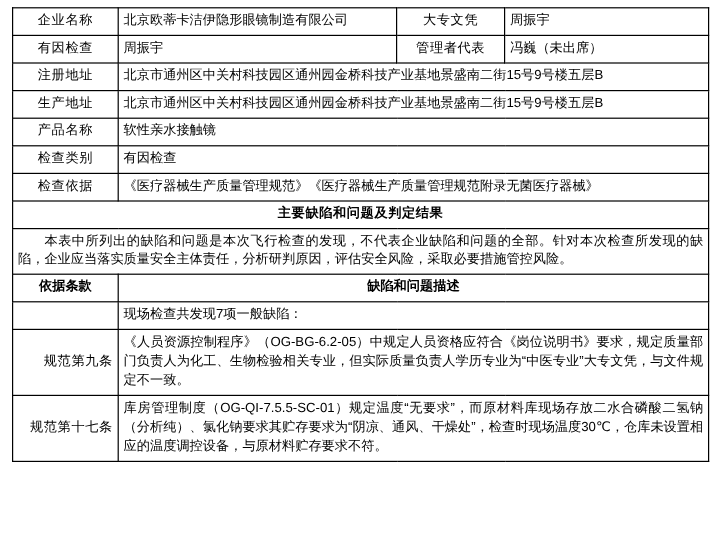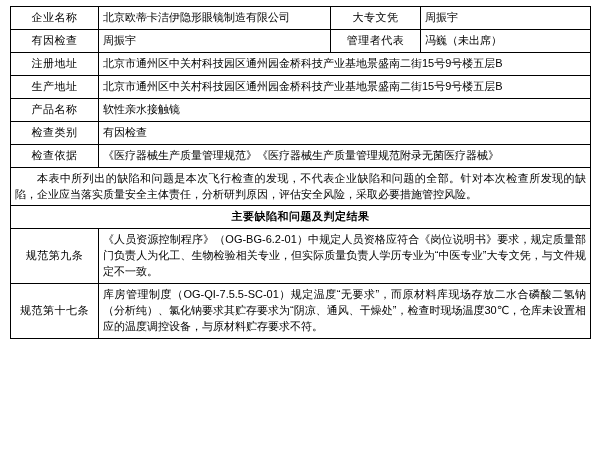--- a/index.html
+++ b/index.html
@@ -64,21 +64,21 @@
   .body-cell {
     font-size: 11px;
     line-height: 1.75;
     padding: 4px 6px 5px 6px;
     text-align: justify;
     text-justify: inter-ideograph;
     vertical-align: top;
   }
   .body-cell p { margin: 0; }
   .clause {
-    text-align: center;
+    text-align: right;
     font-size: 11px;
     line-height: 1.7;
     vertical-align: middle;
     letter-spacing: 0.5px;
   }
 </style>
 </head>
 <body>
 
 <div class="page">
@@ -117,31 +117,41 @@
       </tr>
       <tr>
         <td class="lbl">检查类别</td>
         <td class="ctr" colspan="3">有因检查</td>
       </tr>
       <tr>
         <td class="lbl">检查依据</td>
         <td class="ctr" colspan="3">《医疗器械生产质量管理规范》《医疗器械生产质量管理规范附录无菌医疗器械》</td>
       </tr>
       <tr>
+        <td class="sec-title" colspan="4">主要缺陷和问题及判定结果</td>
+      </tr>
+      <tr>
         <td class="note" colspan="4">
           <p>本表中所列出的缺陷和问题是本次飞行检查的发现，不代表企业缺陷和问题的全部。针对本次检查所发现的缺陷，企业应当落实质量安全主体责任，分析研判原因，评估安全风险，采取必要措施管控风险。</p>
         </td>
       </tr>
       <tr>
-        <td class="sec-title" colspan="4">主要缺陷和问题及判定结果</td>
+        <td class="hdr">依据条款</td>
+        <td class="hdr" colspan="3">缺陷和问题描述</td>
+      </tr>
+      <tr>
+        <td class="clause"></td>
+        <td class="body-cell" colspan="3">
+          <p>现场检查共发现7项一般缺陷：</p>
+        </td>
       </tr>
       <tr>
         <td class="clause">规范第九条</td>
         <td class="body-cell" colspan="3">
-          <p>《人员资源控制程序》（OG-BG-6.2-01）中规定人员资格应符合《岗位说明书》要求，规定质量部门负责人为化工、生物检验相关专业，但实际质量负责人学历专业为“中医专业”大专文凭，与文件规定不一致。</p>
+          <p>《人员资源控制程序》（OG-BG-6.2-05）中规定人员资格应符合《岗位说明书》要求，规定质量部门负责人为化工、生物检验相关专业，但实际质量负责人学历专业为“中医专业”大专文凭，与文件规定不一致。</p>
         </td>
       </tr>
       <tr>
         <td class="clause">规范第十七条</td>
         <td class="body-cell" colspan="3">
           <p>库房管理制度（OG-QI-7.5.5-SC-01）规定温度“无要求”，而原材料库现场存放二水合磷酸二氢钠（分析纯）、氯化钠要求其贮存要求为“阴凉、通风、干燥处”，检查时现场温度30℃，仓库未设置相应的温度调控设备，与原材料贮存要求不符。</p>
         </td>
       </tr>
     </tbody>
   </table>

